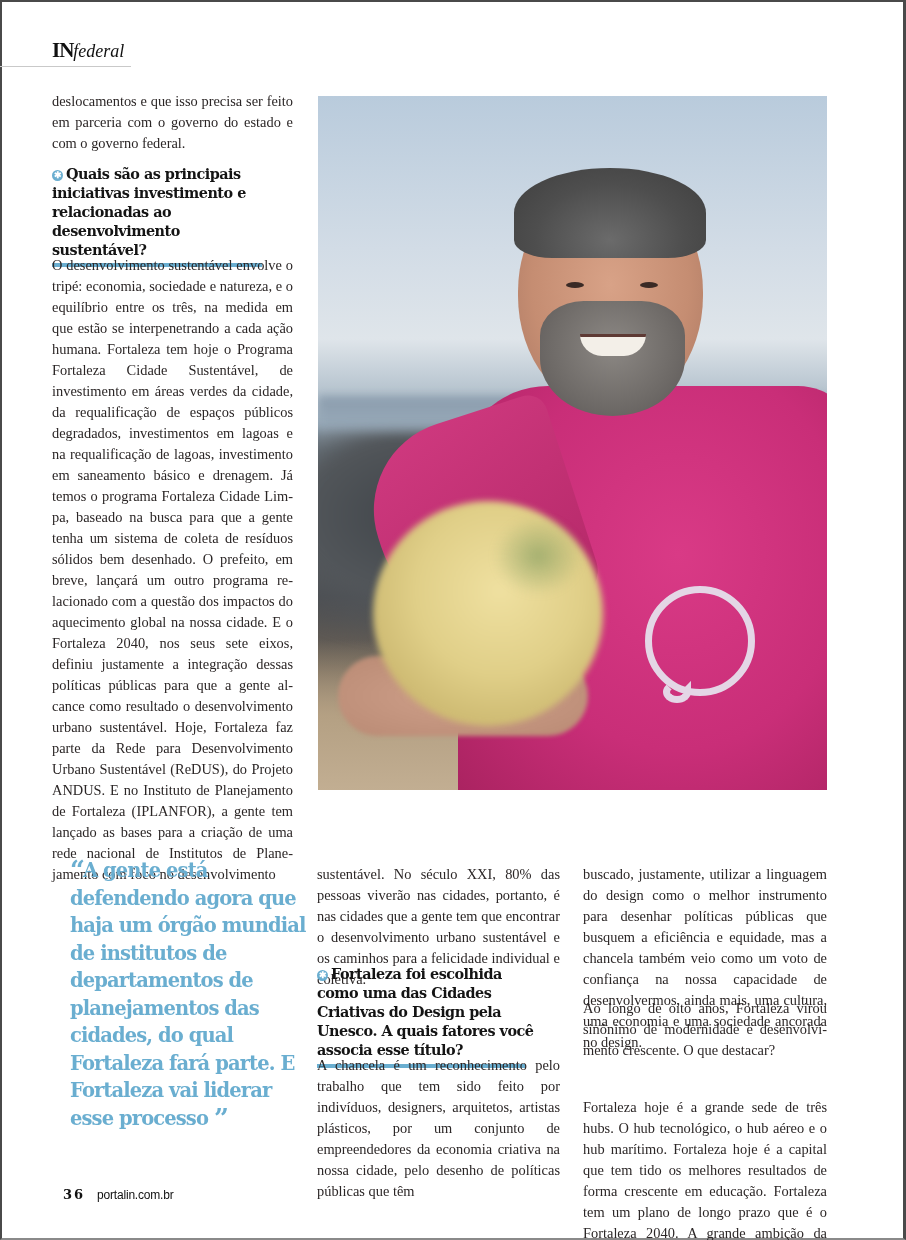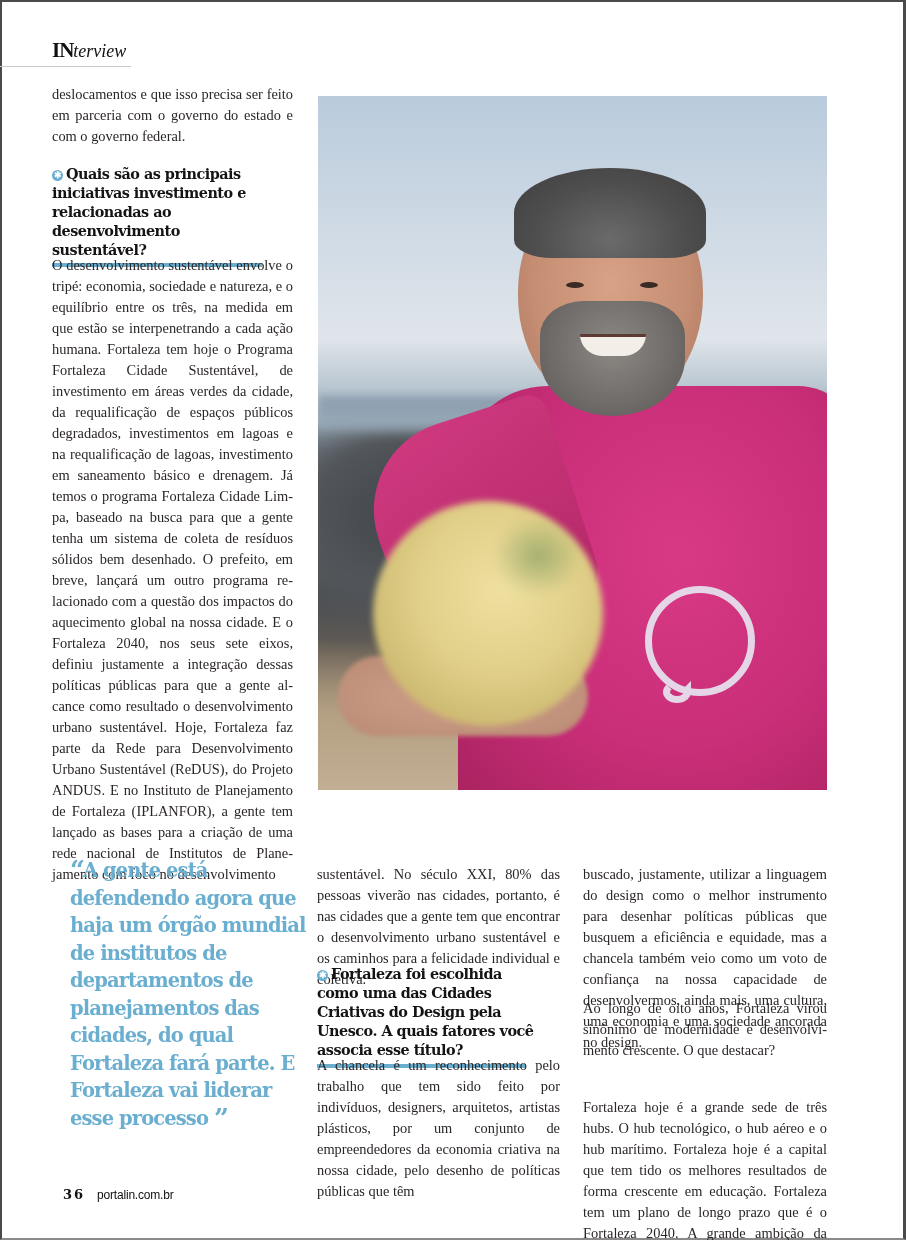--- a/index.html
+++ b/index.html
@@ -146,25 +146,25 @@
     .footer { position: absolute; left: 52px; top: 1185px; white-space: nowrap; }
     .page-number { font-family: "DejaVu Serif", serif; font-weight: bold; font-size: 13px; letter-spacing: 2px; color: #111; margin-left: 11px; }
     .site-url { font-family: "Liberation Sans", sans-serif; font-size: 12px; color: #111; margin-left: 12px; letter-spacing: -0.2px; }
   </style>
 </head>
 <body>
 
 <div class="page-frame"></div>
 
 <div class="section-header">
-  <span class="in">IN</span><span class="rest">terview</span>
+  <span class="in">IN</span><span class="rest">federal</span>
 </div>
 <div class="header-rule"></div>
 
-<p class="body-text col-left" style="top:84px;">deslocamentos e que isso precisa ser feito em parceria com o governo do estado e com o governo federal.</p>
+<p class="body-text col-left" style="top:91px;">deslocamentos e que isso precisa ser feito em parceria com o governo do estado e com o governo federal.</p>
 
 <div class="col-left" style="top:164px; width:212px;">
   <p class="question">
     <span class="q-bullet">✱</span><span>Quais são as principais iniciativas investimento e relacionadas ao desenvolvimento sustentável?</span>
   </p>
   <div class="q-rule" style="margin-top:4px; width:210px;"></div>
 </div>
 
 <p class="body-text col-left" style="top:255px;">O desenvolvimento sustentável envolve o tripé: economia, sociedade e natureza, e o equilíbrio entre os três, na medida em que estão se interpenetrando a cada ação humana. Fortaleza tem hoje o Pro­grama Fortaleza Cidade Sustentável, de investimento em áreas verdes da cidade, da requalificação de espaços públicos degradados, investimentos em lagoas e na requalificação de lagoas, investimento em saneamento básico e drenagem. Já temos o programa Fortaleza Cidade Lim­pa, baseado na busca para que a gente tenha um sistema de coleta de resíduos sólidos bem desenhado. O prefeito, em breve, lançará um outro programa re­lacionado com a questão dos impactos do aquecimento global na nossa cidade. E o Fortaleza 2040, nos seus sete eixos, definiu justamente a integração dessas políticas públicas para que a gente al­cance como resultado o desenvolvimento urbano sustentável. Hoje, Fortaleza faz parte da Rede para Desenvolvimento Urbano Sustentável (ReDUS), do Projeto ANDUS. E no Instituto de Planejamento de Fortaleza (IPLANFOR), a gente tem lançado as bases para a criação de uma rede nacional de Institutos de Plane­jamento com foco no desenvolvimento</p>
 

